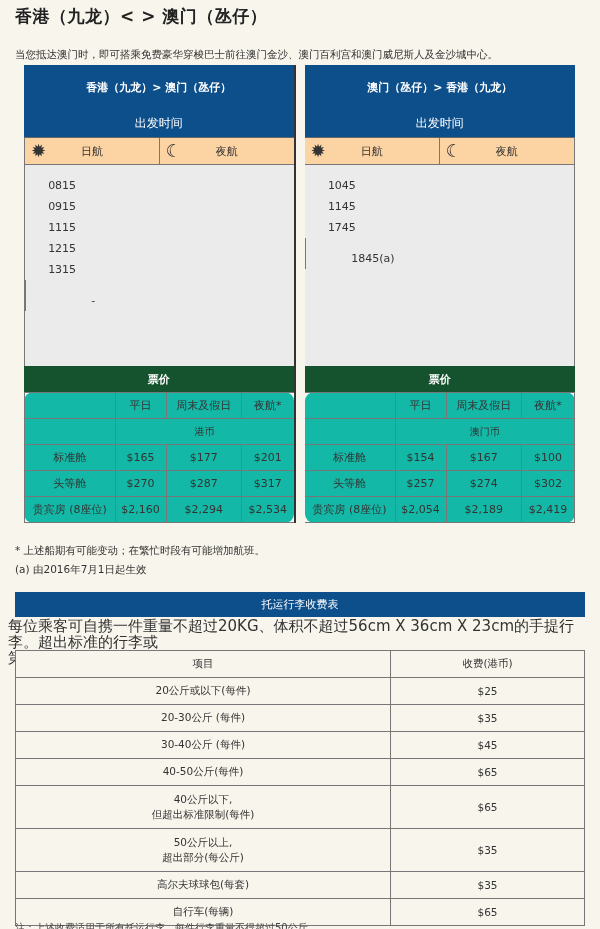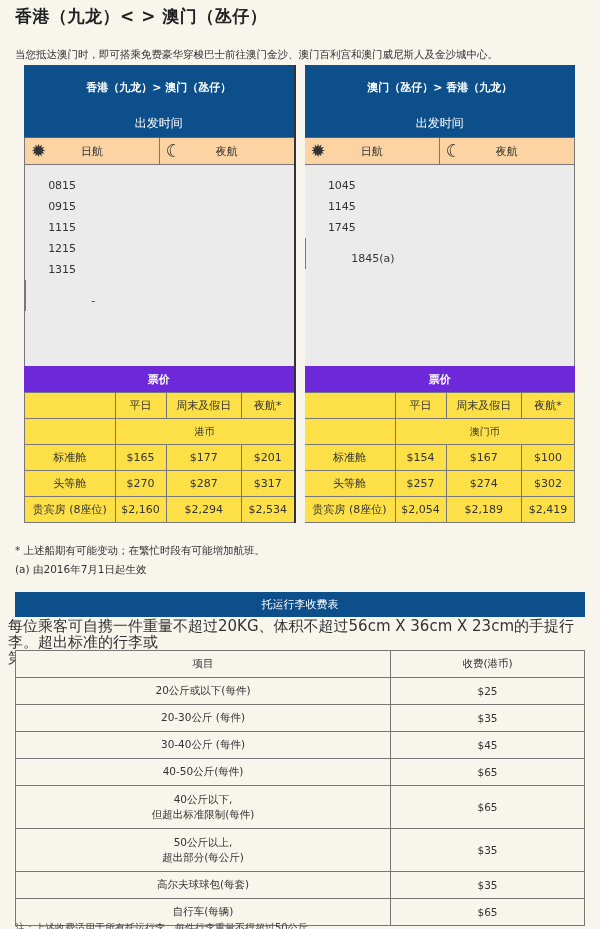--- a/index.html
+++ b/index.html
@@ -51,25 +51,25 @@
     display: flex; height: 201px; background: #ebebeb;
     border-left: 1px solid #777;
     flex-direction: column;
   }
   .half.right .times { border-left: none; border-right: 1px solid #777; }
   .tcol { width: 50%; padding-top: 10px; text-align: center; font-size: 11px; color: #333; }
   .tcol + .tcol { border-left: 1px solid #777; }
   .tcol div { height: 21px; line-height: 21px; }
   .tcol.day div { padding-right: 60px; }
   .price-head {
-    background: #6d28d9; color: #fff; height: 26px;
+    background: #14532d; color: #fff; height: 26px;
     display: flex; align-items: center; justify-content: center; font-size: 11px; font-weight: bold;
   }
   table.price {
-    border-collapse: collapse; width: 100%; font-size: 11px; background: #fde047;
+    border-collapse: collapse; width: 100%; font-size: 11px; background: #14b8a6; border-radius: 9px;
   }
   table.price td {
     border: 1px solid #777; text-align: center; height: 25px; padding: 0; color: #333;
   }
   .half.left table.price td:first-child { border-left: 1px solid #777; }
   .half.left table.price tr td:last-child { border-right: none; }
   .half.right table.price tr td:first-child { border-left: none; }
   table.price td.cur { font-size: 10px; }
   .notes { position: absolute; left: 15px; top: 541px; font-size: 10.5px; line-height: 19px; color: #333; }
   

